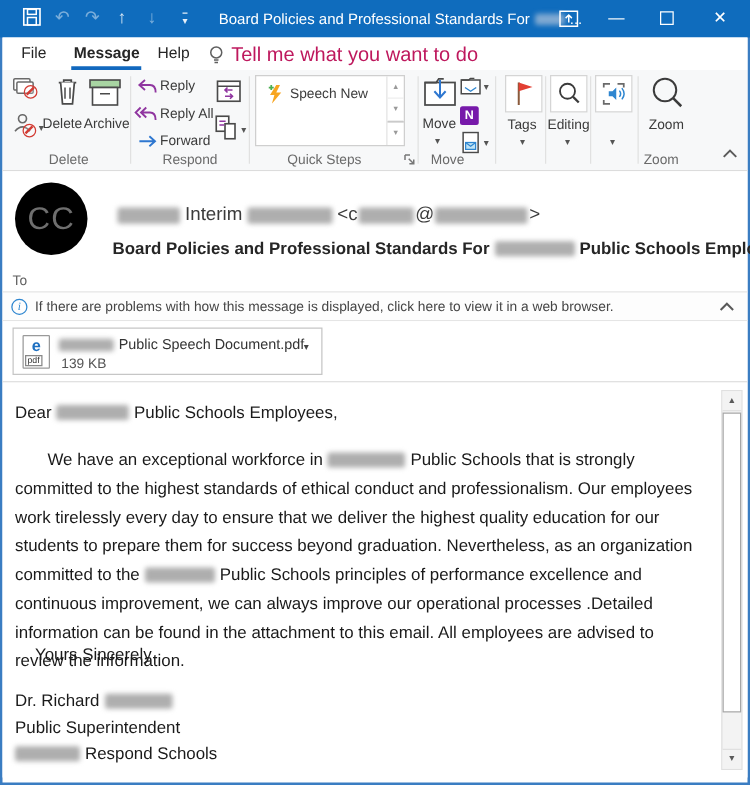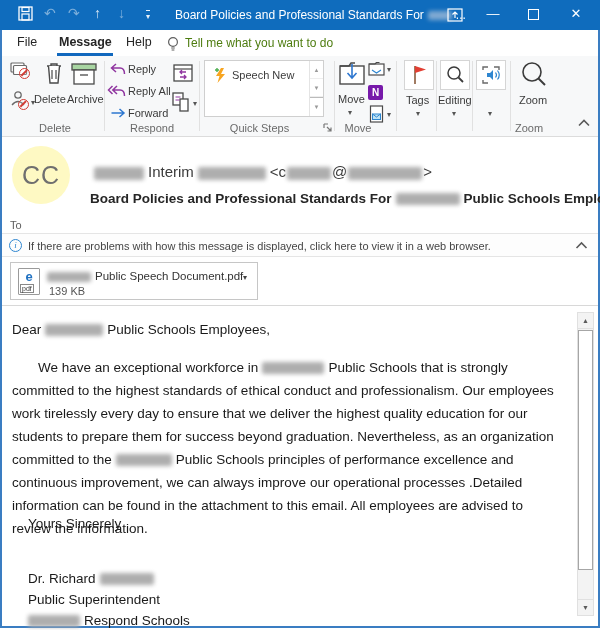--- a/index.html
+++ b/index.html
@@ -15,39 +15,39 @@
   .qat-dim { color:rgba(255,255,255,.45); }
   .qat-caret { position:absolute; top:10px; font-size:8px; color:rgba(255,255,255,.9); border-top:1px solid rgba(255,255,255,.9); padding-top:1px; }
   .win-title { position:absolute; left:175px; top:8px; font-size:12px; color:#fff; white-space:nowrap; }
   .ctl { position:absolute; top:6px; font-size:13px; color:#fff; text-align:center; width:20px; }
   .maxbox { position:absolute; top:9px; width:11px; height:11px; border:1.5px solid #fff; }
 
   
   .menubar { position:absolute; left:0; top:30px; width:596px; height:26px; background:#fff; }
   .tab { position:absolute; top:5px; font-size:12.5px; color:#262626; }
   .tab-underline { position:absolute; bottom:0; height:3px; background:#1168be; }
-  .tellme { position:absolute; top:6px; font-size:12px; color:#4d7c0f; white-space:nowrap; }
+  .tellme { position:absolute; top:6px; font-size:16px; color:#be185d; white-space:nowrap; }
 
   
   .ribbon { position:absolute; left:0; top:56px; width:596px; height:81px; background:#f7f8f9; border-bottom:1px solid #dcdcdc; font-size:11px; color:#3b3b3b; }
   .sep { position:absolute; top:5px; height:70px; width:1px; background:#e1e1e1; }
   .grp { position:absolute; top:66px; font-size:11px; color:#6a6a6a; text-align:center; }
   .blbl { position:absolute; font-size:11px; color:#3b3b3b; white-space:nowrap; }
   .caret { font-size:8px; color:#555; }
   .nosign { position:absolute; width:11px; height:11px; border:1.5px solid #d23b33; border-radius:50%; background:rgba(255,255,255,.2); }
   .nosign:after { content:""; position:absolute; left:0px; top:3.2px; width:8px; height:1.5px; background:#d23b33; transform:rotate(-45deg); }
   .qsbox { position:absolute; left:202px; top:4px; width:120px; height:57px; background:#fff; border:1px solid #cfcfcf; }
   .qs-scroll { position:absolute; right:0; top:0; width:14px; height:55px; border-left:1px solid #e4e4e4; }
   .qs-btn { height:18px; text-align:center; font-size:6px; color:#9a9a9a; line-height:18px; border-bottom:1px solid #eee; }
   .icon-frame { position:absolute; width:30px; height:30px; background:#fff; border:1px solid #d5d5d5; }
   .onenote { position:absolute; width:15px; height:15px; background:#7719aa; color:#fff; font-size:10px; font-weight:bold; text-align:center; line-height:15px; border-radius:2px; }
 
   
   .msgheader { position:absolute; left:0; top:137px; width:596px; height:96px; background:#fff; }
-  .avatar { position:absolute; left:10px; top:9px; width:58px; height:58px; border-radius:50%; background:#fef9c3; color:#6f6f6f; font-size:25px; text-align:center; line-height:58px; letter-spacing:1px; }
+  .avatar { position:absolute; left:10px; top:9px; width:58px; height:58px; border-radius:50%; background:#000000; color:#6f6f6f; font-size:25px; text-align:center; line-height:58px; letter-spacing:1px; }
   .hdr-date { position:absolute; left:88px; top:10px; font-size:11px; color:#4a4a4a; }
   .hdr-sender { position:absolute; left:88px; top:26px; font-size:15px; color:#3b3b3b; white-space:nowrap; }
   .hdr-subject { position:absolute; left:88px; top:54px; font-size:13.5px; font-weight:bold; color:#262626; white-space:nowrap; }
   .to-lbl { position:absolute; left:8px; top:82px; font-size:11px; color:#5f5f5f; }
 
   
   .infobar { position:absolute; left:0; top:233px; width:596px; height:24px; background:#fdfdfd; border-top:1px solid #e5e5e5; border-bottom:1px solid #e5e5e5; }
   .info-ico { position:absolute; left:7px; top:5px; width:13px; height:13px; border:1.5px solid #2e86d0; border-radius:50%; color:#2e86d0; font-family:"Liberation Serif", serif; font-style:italic; font-size:9px; text-align:center; line-height:11px; }
   .info-txt { position:absolute; left:26px; top:6px; font-size:11px; color:#454545; white-space:nowrap; }
 
@@ -60,21 +60,21 @@
   .attach-name { position:absolute; left:36px; top:7px; font-size:11.5px; color:#333; white-space:nowrap; }
   .attach-size { position:absolute; left:38px; top:22px; font-size:11px; color:#555; }
   .attach-caret { position:absolute; right:10px; top:10px; font-size:8px; color:#444; }
 
   
   .bodyarea { position:absolute; left:0; top:306px; width:596px; height:316px; background:#fff; }
   .bodytext { position:absolute; left:10px; top:0; width:552px; font-size:13.5px; color:#1a1a1a; }
   .greet { position:absolute; left:0; top:16px; }
   .para { position:absolute; left:0; top:50px; line-height:23px; text-indent:26px; }
   .closing { position:absolute; left:16px; top:210px; }
-  .sig { position:absolute; left:16px; top:244px; line-height:21px;margin-top:18px; }
+  .sig { position:absolute; left:0; top:244px; line-height:21px; }
 
   
   .sbar { position:absolute; right:4px; top:6px; width:17px; height:304px; background:#f3f3f3; border:1px solid #e0e0e0; }
   .sbtn { position:absolute; left:0; width:15px; height:16px; background:#f3f3f3; text-align:center; font-size:7px; color:#5a5a5a; line-height:16px; }
   .sthumb { position:absolute; left:0px; top:17px; width:15px; height:240px; background:#fff; border:1px solid #a6a6a6; }
 
   
   .blur { display:inline-block; background:#aeaeae; border-radius:2px; filter:blur(2px); vertical-align:middle; margin:0 4px; }
 
   svg { display:block; }

